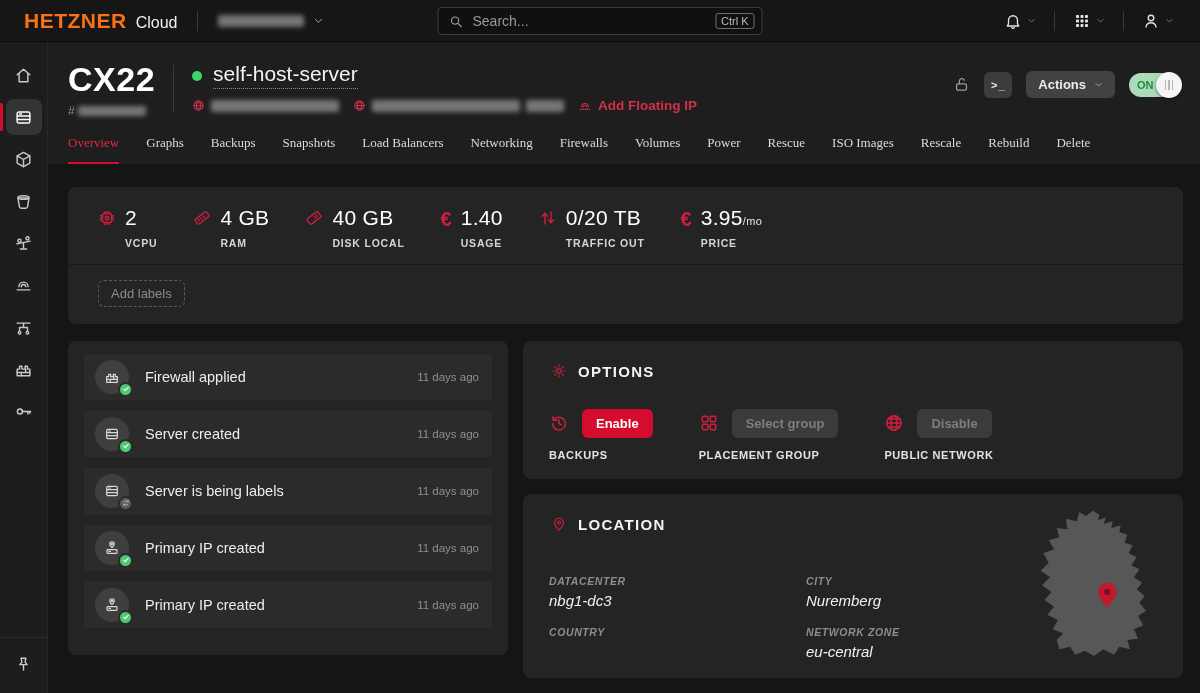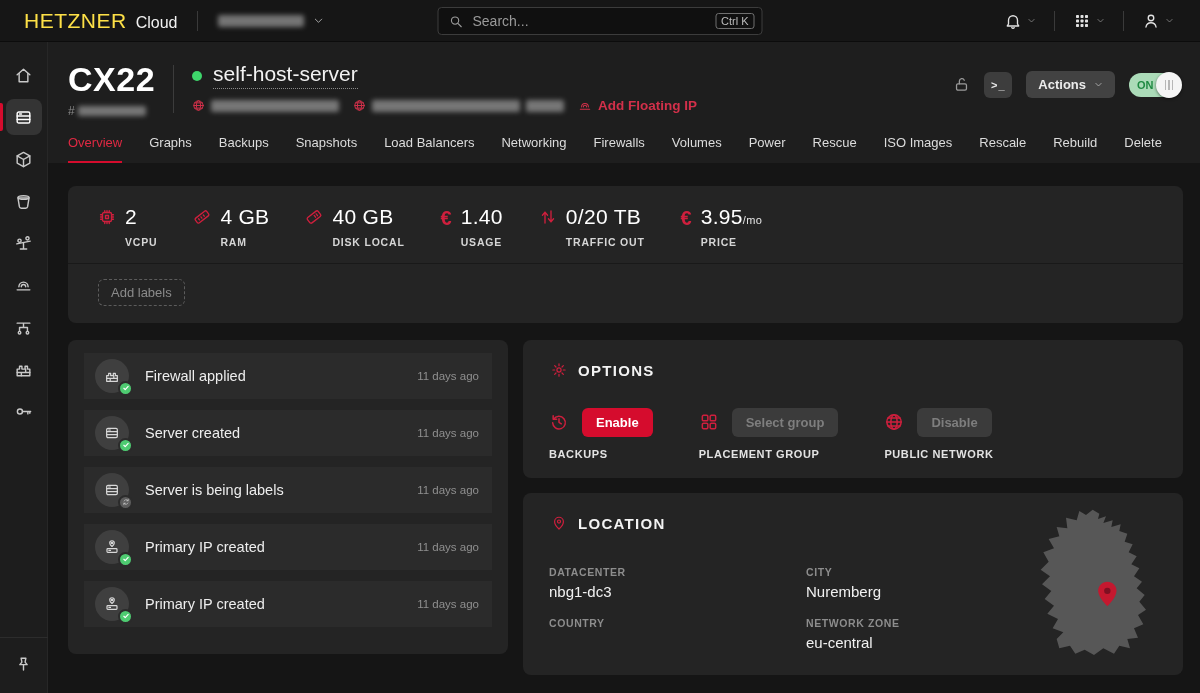--- a/index.html
+++ b/index.html
@@ -9,21 +9,21 @@
   *{margin:0;padding:0;box-sizing:border-box;}
   html,body{width:1200px;height:693px;overflow:hidden;background:var(--bg);
     font-family:"Liberation Sans",sans-serif;-webkit-font-smoothing:antialiased;}
   svg{display:block}
   .app{width:1200px;height:693px;display:flex;flex-direction:column;}
 
   
   .topbar{height:42px;background:#161616;display:flex;align-items:center;position:relative;
     padding:0 24px;flex:none;border-bottom:1px solid #0c0c0c;}
   .brand{display:flex;align-items:baseline;gap:9px;cursor:pointer;}
-  .logo{color:#fde047;font-weight:400;font-size:21px;letter-spacing:.5px;}
+  .logo{color:#f97316;font-weight:700;font-size:21px;letter-spacing:.5px;}
   .logo-suffix{color:#f2f2f2;font-size:16px;}
   .tb-divider{width:1px;height:20px;background:#3a3a3a;margin:0 20px;}
   .project-select{display:flex;align-items:center;gap:9px;cursor:pointer;color:#bdbdbd;}
   .blur-chip{display:inline-block;background:#8d8d8d;border-radius:2px;height:12px;
     filter:blur(2.5px);opacity:.8;}
   .icon-9 svg{width:9px;height:9px;} .icon-12 svg{width:11px;height:11px;}
   .icon-14 svg{width:15px;height:15px;} .icon-18 svg{width:18px;height:18px;}
   .search-box{position:absolute;left:50%;top:7px;transform:translateX(-50%);width:325px;height:28px;
     background:#101010;border:1px solid #3c3c3c;border-radius:4px;display:flex;align-items:center;
     padding:0 7px 0 10px;color:#9a9a9a;}
@@ -74,21 +74,21 @@
     padding:6px 12px;display:flex;align-items:center;gap:8px;cursor:pointer;}
   .btn-actions .chev{color:#cfcfcf;}
   .toggle{width:50px;height:24px;background:#abdbb8;border-radius:12px;display:flex;
     align-items:center;position:relative;cursor:pointer;margin-right:6px;}
   .toggle-label{color:#1f8a43;font-weight:700;font-size:11px;margin-left:8px;}
   .toggle-knob{position:absolute;right:-3px;top:-1px;width:26px;height:26px;background:#f5f5f5;
     border-radius:50%;display:flex;align-items:center;justify-content:center;gap:2px;
     box-shadow:0 1px 3px rgba(0,0,0,.5);}
   .toggle-knob i{width:1.5px;height:10px;background:#b7b7b7;}
 
-  .tabs{display:flex;gap:27px;margin-top:17px;}
+  .tabs{display:flex;gap:27px;margin-top:17px;font-family:Liberation Serif, serif;}
   .tab{color:#dcdcdc;font-size:13px;padding-bottom:11px;border-bottom:2px solid transparent;
     cursor:pointer;white-space:nowrap;}
   .tab.active{color:#e02943;border-bottom-color:var(--accent);}
 
   
   .content{flex:1;background:var(--bg);padding:23px 17px 0 20px;min-height:0;}
   .card{background:var(--panel);border-radius:8px;}
   .stats-strip{display:flex;gap:36px;padding:19px 30px 15px 30px;border-bottom:1px solid #191919;}
   .stat{display:flex;gap:9px;}
   .stat-ic{color:#cf1f3d;margin-top:3px;} .stat-ic svg{width:18px;height:18px;}
@@ -124,21 +124,21 @@
   .card-options{padding:15px 26px 18px;}
   .opt-row{display:flex;gap:46px;margin-top:16px;}
   .opt-top{display:flex;align-items:center;gap:13px;}
   .opt-ic{color:#cf1f3d;} .opt-ic svg{width:20px;height:20px;}
   .btn{border:none;border-radius:6px;font-size:13px;font-weight:700;padding:7px 14px;
     font-family:"Liberation Sans",sans-serif;background:#3b3b3b;color:#7e7e7e;cursor:pointer;}
   .btn.primary{background:var(--accent);color:#fff;}
   .opt-caption{margin-top:11px;color:#e3e3e3;font-size:11px;letter-spacing:.6px;font-weight:600;}
 
   .card-location{padding:15px 26px 18px;position:relative;min-height:182px;}
-  .loc-grid{display:grid;grid-template-columns:237px 240px;column-gap:20px;row-gap:17px;margin-top:21px;}
+  .loc-grid{display:grid;grid-template-columns:237px 240px;column-gap:20px;row-gap:17px;margin-top:29px;font-style:italic;}
   .f-label{color:#8d8d8d;font-size:10.5px;font-weight:700;letter-spacing:.6px;}
   .f-value{color:#f1f1f1;font-size:15px;margin-top:5px;display:flex;align-items:center;gap:8px;}
   .flag{display:none;width:19px;height:12px;border-radius:2px;flex:none;
     background:linear-gradient(180deg,#121212 0 33%,#d00000 33% 66%,#f2cd00 66% 100%);}
   .flag.show{display:inline-block;}
   .de-map{position:absolute;right:16px;top:14px;width:138px;height:160px;}
   .de-map .land{fill:#575757;}
 </style>
 </head>
 <body>

